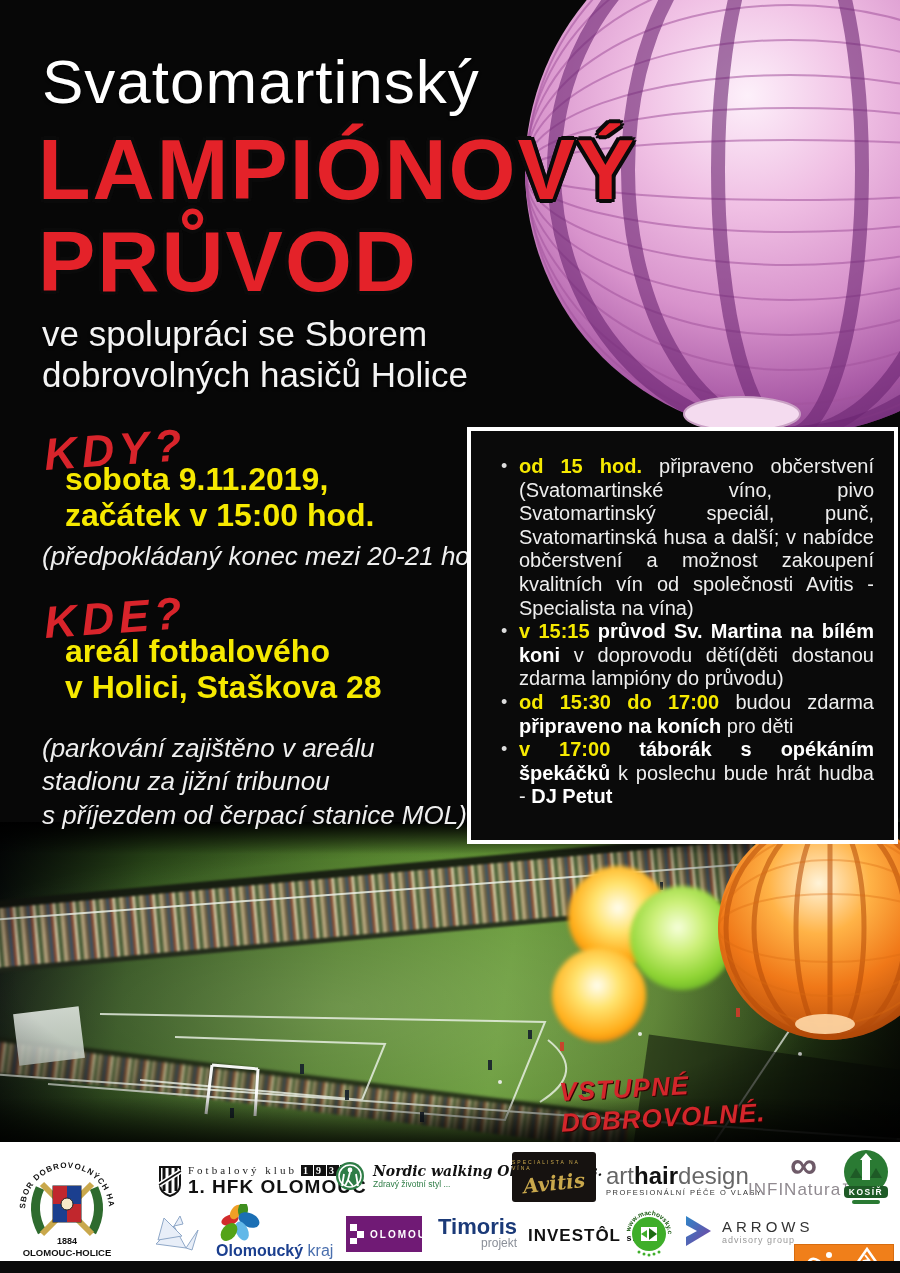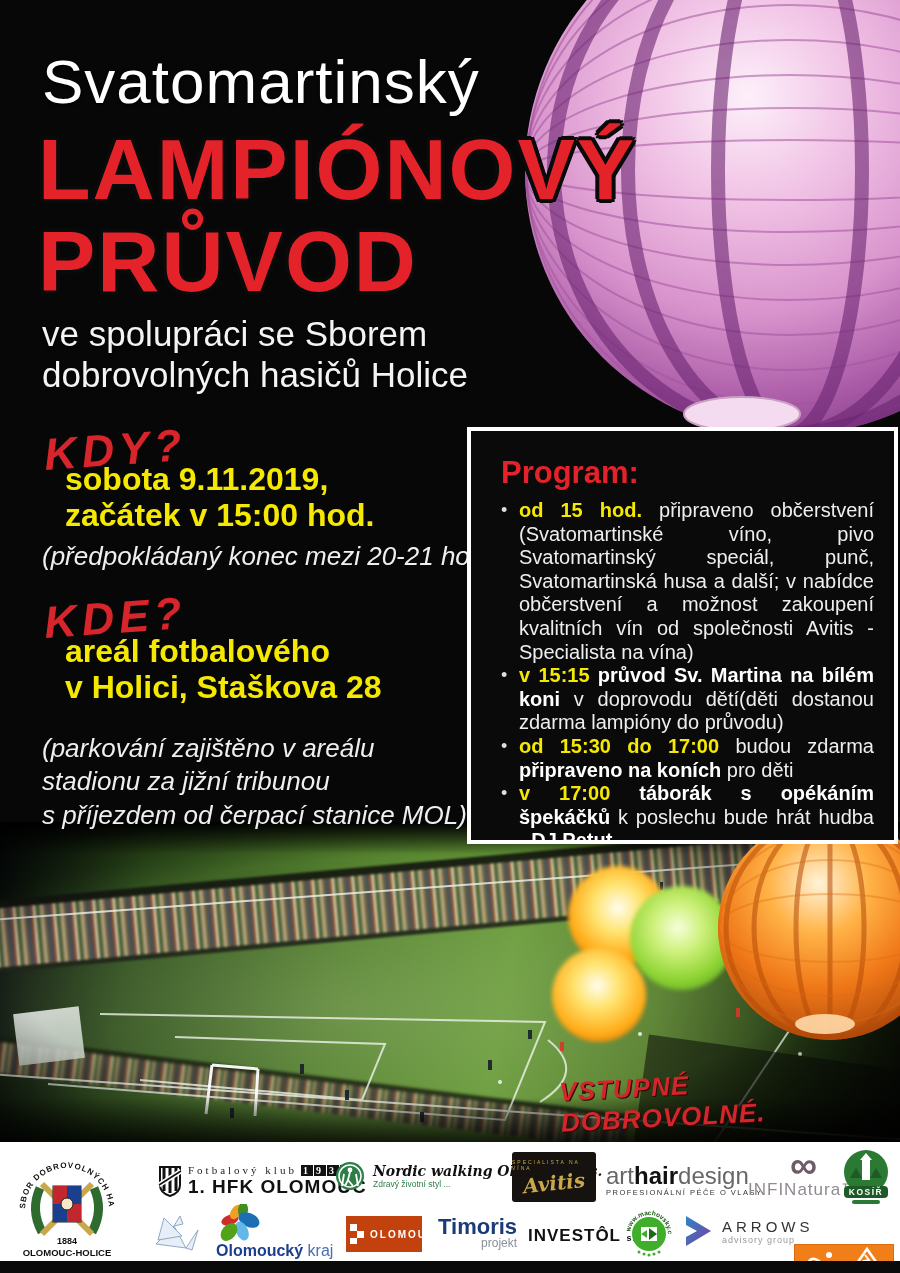--- a/index.html
+++ b/index.html
@@ -92,21 +92,21 @@
   .infin-glyph{font-size:38px;color:#6e5a68;font-weight:700;line-height:.8;}
   .infin-name{font-size:17px;color:#4a4a4a;letter-spacing:1px;}
   .infin-name span{color:#908a90;}
   .timoris-name{font-size:22px;font-weight:700;color:#1b3a78;}
   .timoris-sub{font-size:12px;color:#8a8f98;text-align:right;margin-top:-4px;}
   .investol{font-size:17px;font-weight:700;color:#111;letter-spacing:1px;}
   .investol small{font-size:9px;}
   .arrows-name{font-size:15px;letter-spacing:4px;color:#333;font-weight:500;text-align:center;}
   .arrows-sub{font-size:9px;color:#999;letter-spacing:1px;}
   .kraj-name{font-size:16px;color:#1b3f8f;}
-  .olomouc-box{width:76px;height:36px;background:#c2410c;display:flex;align-items:center;position:relative;}
+  .olomouc-box{width:76px;height:36px;background:#701a75;display:flex;align-items:center;position:relative;}
   .olomouc-box .sq{position:absolute;left:4px;top:8px;width:14px;height:20px;
      background:
        linear-gradient(#fff,#fff) 0 0/7px 7px no-repeat,
        linear-gradient(#fff,#fff) 7px 7px/7px 7px no-repeat,
        linear-gradient(#fff,#fff) 0 14px/7px 6px no-repeat;}
   .olomouc-box b{color:#fff;font-size:10px;letter-spacing:2px;margin-left:24px;}
   .hof{width:100px;height:48px;background:#f07f1a;border:1px solid #d86c0e;position:relative;}
 </style>
 </head>
 <body>
@@ -167,21 +167,20 @@
     <div>areál fotbalového</div>
     <div>v Holici, Staškova 28</div>
   </div>
   <div class="abs note-italic" id="kde-n">
     <div>(parkování zajištěno v areálu</div>
     <div>stadionu za jižní tribunou</div>
     <div>s příjezdem od čerpací stanice MOL)</div>
   </div>
 
   <div class="abs" id="program-box">
-    <div id="program-title">Program:</div>
     <div class="p-item">
       <span class="p-dot">•</span>
       <span class="p-text"><span class="yl">od 15 hod.</span> <span>připraveno občerstvení (Svatomartinské víno, pivo Svatomartinský speciál, punč, Svatomartinská husa a další; v nabídce občerstvení a možnost zakoupení kvalitních vín od společnosti Avitis - Specialista na vína)</span></span>
     </div>
     <div class="p-item">
       <span class="p-dot">•</span>
       <span class="p-text"><span class="yl">v 15:15</span> <span class="bw">průvod Sv. Martina na bílém koni</span> <span>v doprovodu dětí(děti dostanou zdarma lampióny do průvodu)</span></span>
     </div>
     <div class="p-item">
       <span class="p-dot">•</span>

